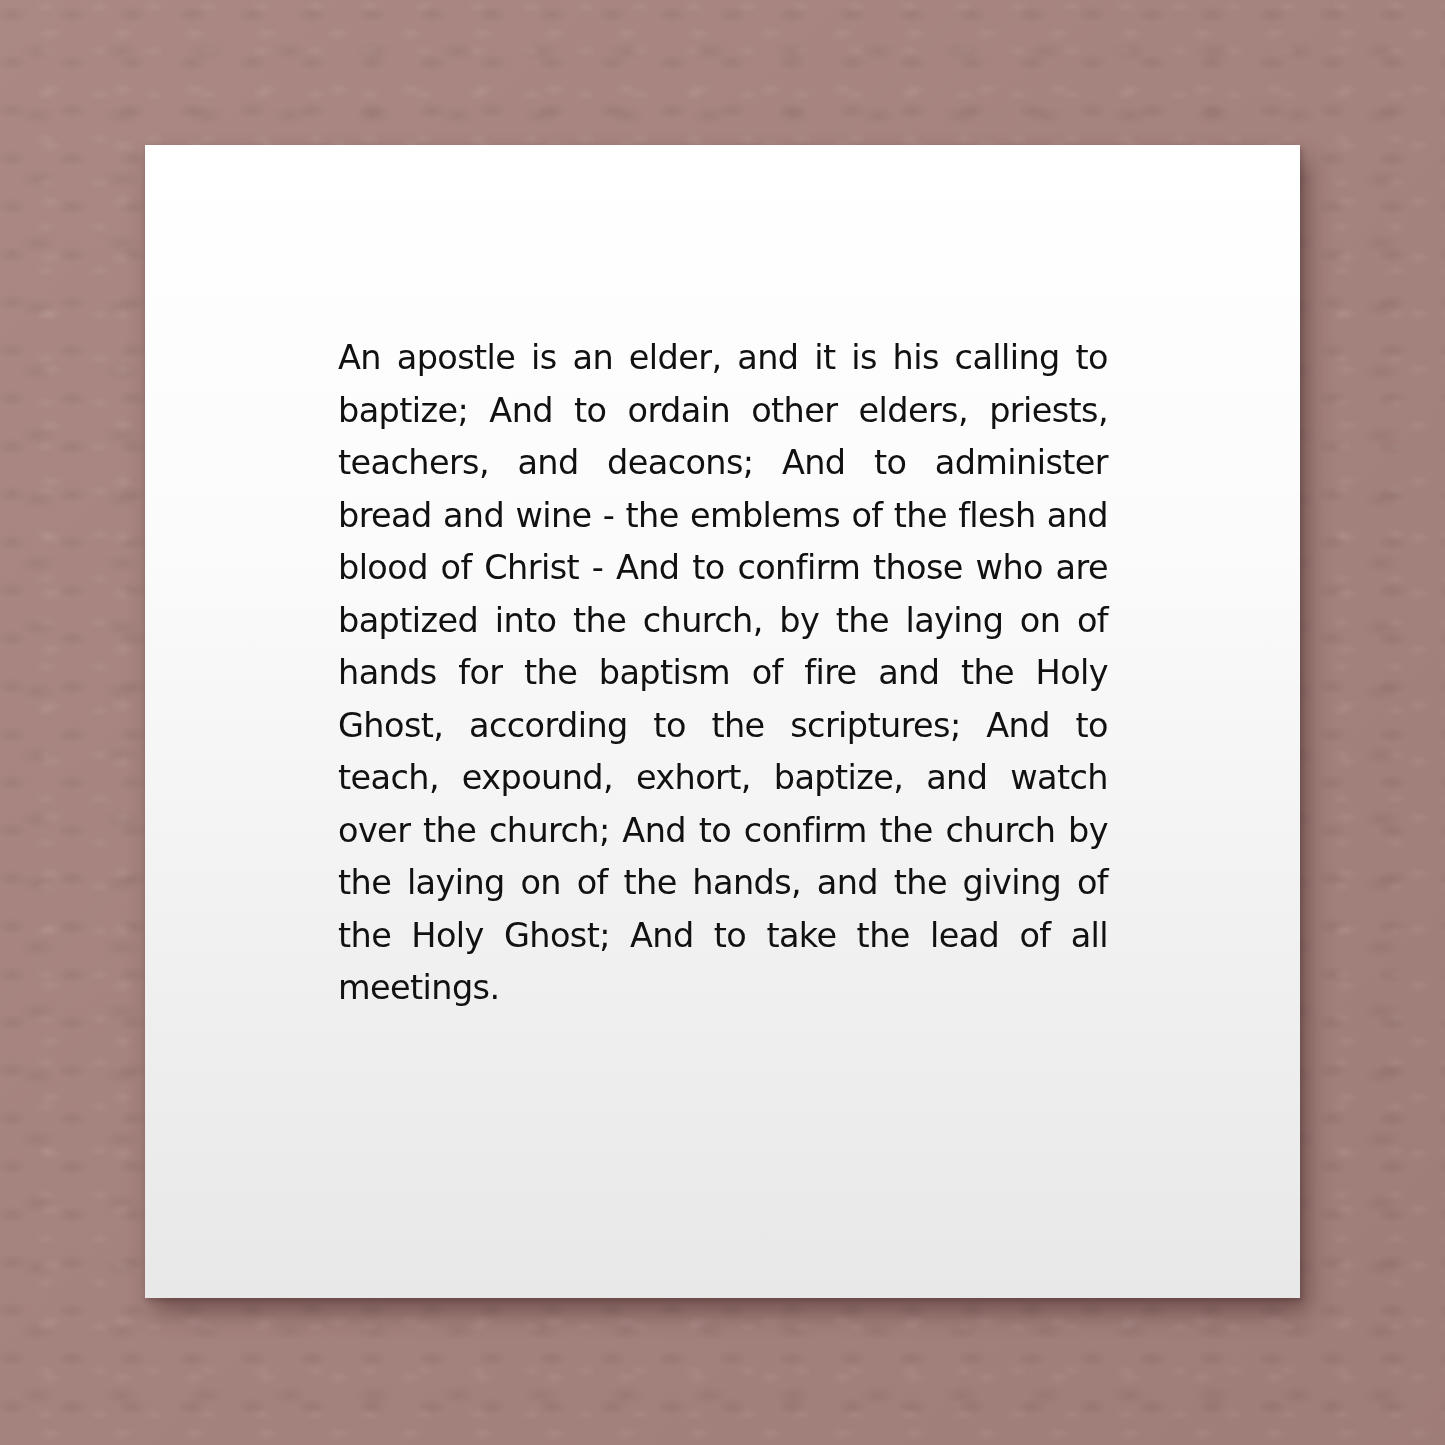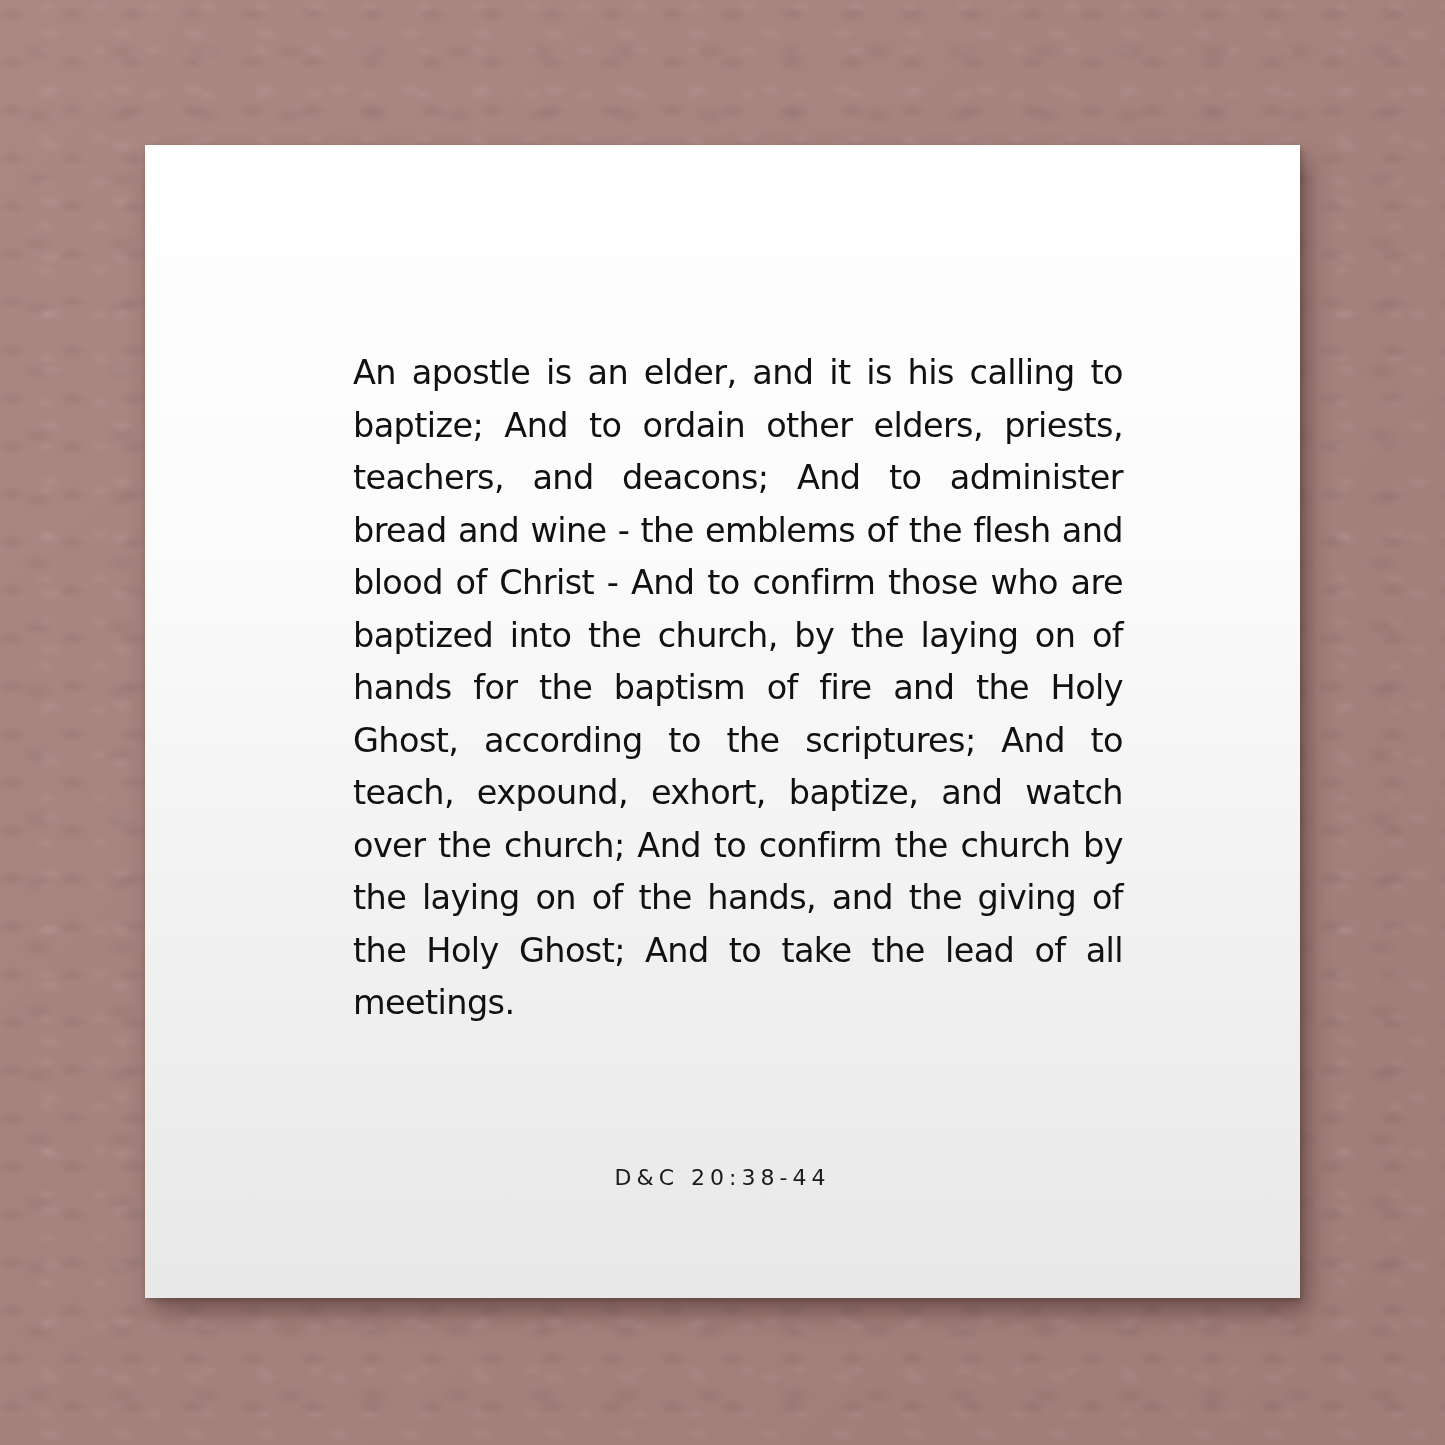--- a/index.html
+++ b/index.html
@@ -32,21 +32,21 @@
       width: 1155px;
       height: 1153px;
       background: linear-gradient(to bottom, #ffffff 0%, #fbfbfb 35%, #efefef 75%, #e8e8e8 100%);
       box-shadow: 8px 14px 22px rgba(60, 30, 30, 0.45), 2px 3px 5px rgba(60,30,30,0.25);
     }
     .quote {
       position: absolute;
       left: 193px;
       top: 187px;
       width: 770px;
-      margin: 15px;
+      margin: 0;
       font-family: "DejaVu Sans", sans-serif;
       font-size: 33.5px;
       line-height: 52.5px;
       color: #111111;
       text-align: justify;
       letter-spacing: -0.6px;
       word-spacing: -1px;
     }
     .citation {
       position: absolute;
@@ -60,14 +60,13 @@
       color: #1a1a1a;
     }
   </style>
 </head>
 <body>
 
 <div class="wall-shade"></div>
 
 <div class="panel">
   <p class="quote">An apostle is an elder, and it is his calling to baptize; And to ordain other elders, priests, teachers, and deacons; And to administer bread and wine - the emblems of the flesh and blood of Christ - And to confirm those who are baptized into the church, by the laying on of hands for the baptism of fire and the Holy Ghost, according to the scriptures; And to teach, expound, exhort, baptize, and watch over the church; And to confirm the church by the laying on of the hands, and the giving of the Holy Ghost; And to take the lead of all meetings.</p>
-  <div class="citation">D&amp;C 20:38-44</div>
 </div>
 
 </body></html>

